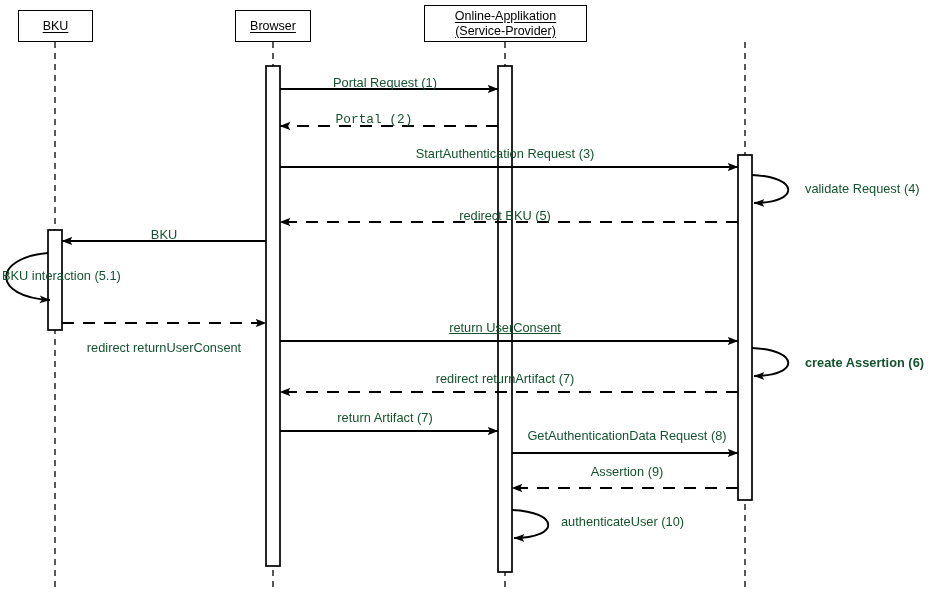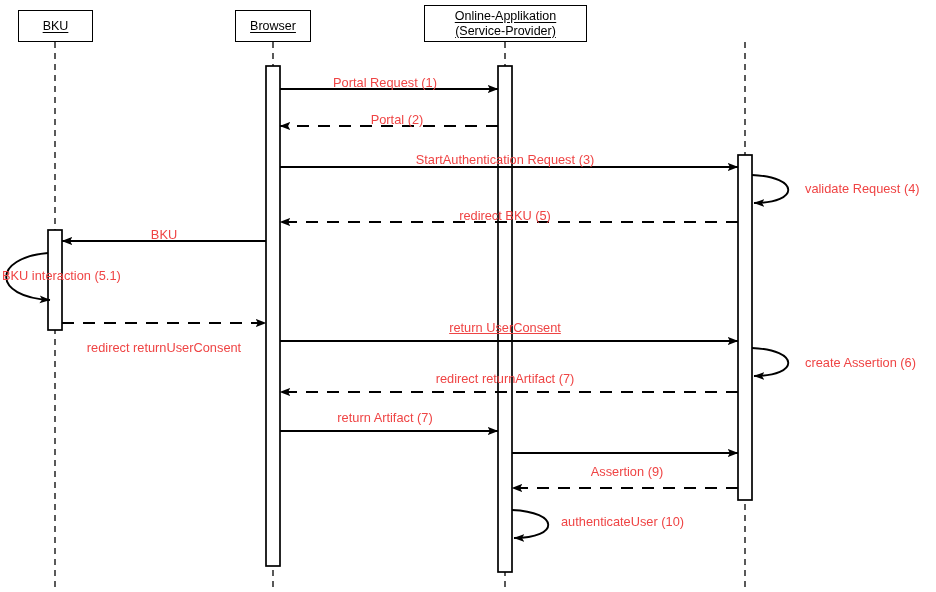--- a/index.html
+++ b/index.html
@@ -38,21 +38,21 @@
     font-size: 12.5px;
     color: #000000;
     text-decoration: underline;
     text-underline-offset: 2px;
     padding: 0 4px;
     white-space: pre-line;
   }
   .msg-label {
     position: absolute;
     font-size: 12.8px;
-    color: #ef4444;
+    color: #14532d;
     white-space: nowrap;
     line-height: 1;
   }
   .msg-label.center { transform: translateX(-50%); }
 </style>
 </head>
 <body>
 
 <div id="diagram">
   <svg class="layer" viewBox="0 0 936 592" xmlns="http://www.w3.org/2000/svg">
@@ -102,26 +102,27 @@
     <span class="lifeline-label">BKU</span>
   </div>
   <div class="lifeline-box" style="left:235px; top:10px; width:76px; height:32px;">
     <span class="lifeline-label">Browser</span>
   </div>
   <div class="lifeline-box" style="left:424px; top:5px; width:163px; height:37px;">
     <span class="lifeline-label">Online-Applikation (Service-Provider)</span>
   </div>
 
   <div class="msg-label center" style="left:385px; top:77px;">Portal Request (1)</div>
-  <div class="msg-label center" style="left:397px; top:114px;">Portal (2)</div>
-  <div class="msg-label center" style="left:505px; top:154px;">StartAuthentication Request (3)</div>
+  <div class="msg-label center" style="left:374px; top:114px;font-family:Liberation Mono, monospace;">Portal (2)</div>
+  <div class="msg-label center" style="left:505px; top:148px;">StartAuthentication Request (3)</div>
   <div class="msg-label" style="left:805px; top:183px;">validate Request (4)</div>
   <div class="msg-label center" style="left:505px; top:210px;">redirect BKU (5)</div>
   <div class="msg-label center" style="left:164px; top:229px;">BKU</div>
   <div class="msg-label" style="left:2px; top:270px;">BKU interaction (5.1)</div>
   <div class="msg-label center" style="left:164px; top:306px;margin-top:36px;">redirect returnUserConsent</div>
   <div class="msg-label center" style="left:505px; top:322px;text-decoration:underline;">return UserConsent</div>
-  <div class="msg-label" style="left:805px; top:357px;">create Assertion (6)</div>
+  <div class="msg-label" style="left:805px; top:357px;font-weight:bold;">create Assertion (6)</div>
   <div class="msg-label center" style="left:505px; top:373px;">redirect returnArtifact (7)</div>
   <div class="msg-label center" style="left:385px; top:412px;">return Artifact (7)</div>
+  <div class="msg-label center" style="left:627px; top:430px;">GetAuthenticationData Request (8)</div>
   <div class="msg-label center" style="left:627px; top:466px;">Assertion (9)</div>
   <div class="msg-label" style="left:561px; top:516px;">authenticateUser (10)</div>
 </div>
 
 </body></html>

